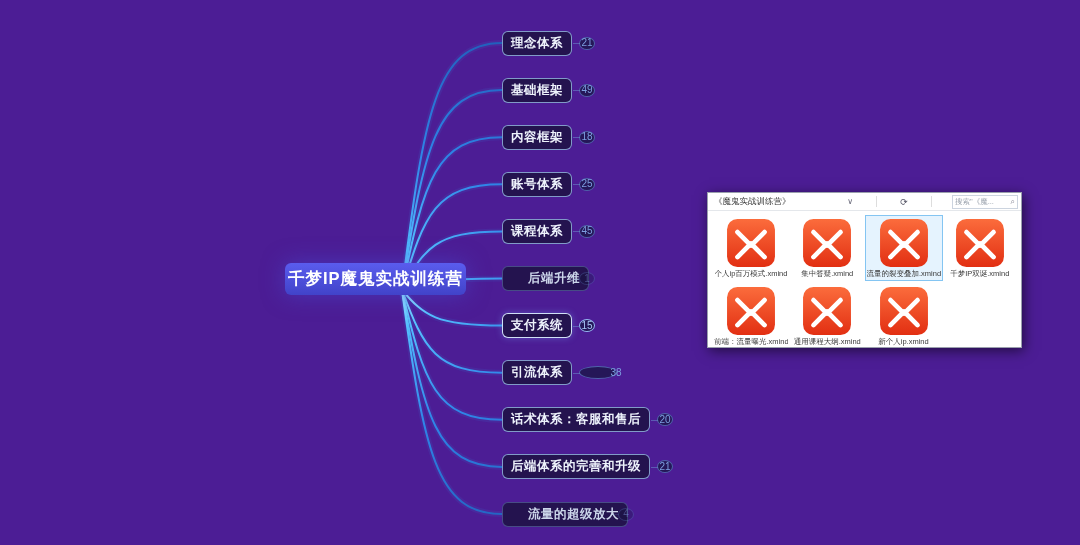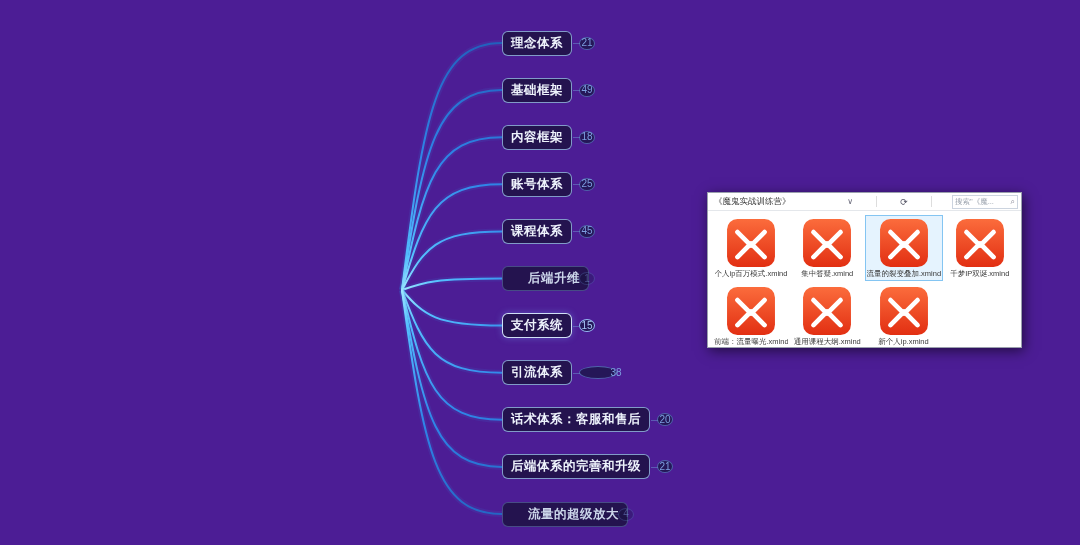--- a/index.html
+++ b/index.html
@@ -151,20 +151,23 @@
         <span>20</span>
       </div>
       <div class="badge" style="left: 657px; top: 460.4px;">
         <span>21</span>
       </div>
       <div class="badge dim" style="left: 618px; top: 507.5px;">
         <span>4</span>
       </div>
     </div>
 
+  <div class="root">
+    <span>千梦IP魔鬼实战训练营</span>
+  </div>
 
   <div class="win">
     <div class="win-bar">
       <div class="addr">
         <span class="addr-text">《魔鬼实战训练营》</span>
         <span class="chev">∨</span>
       </div>
       <div class="vdiv"></div>
       <div class="tool-btn">⟳</div>
       <div class="vdiv"></div>

